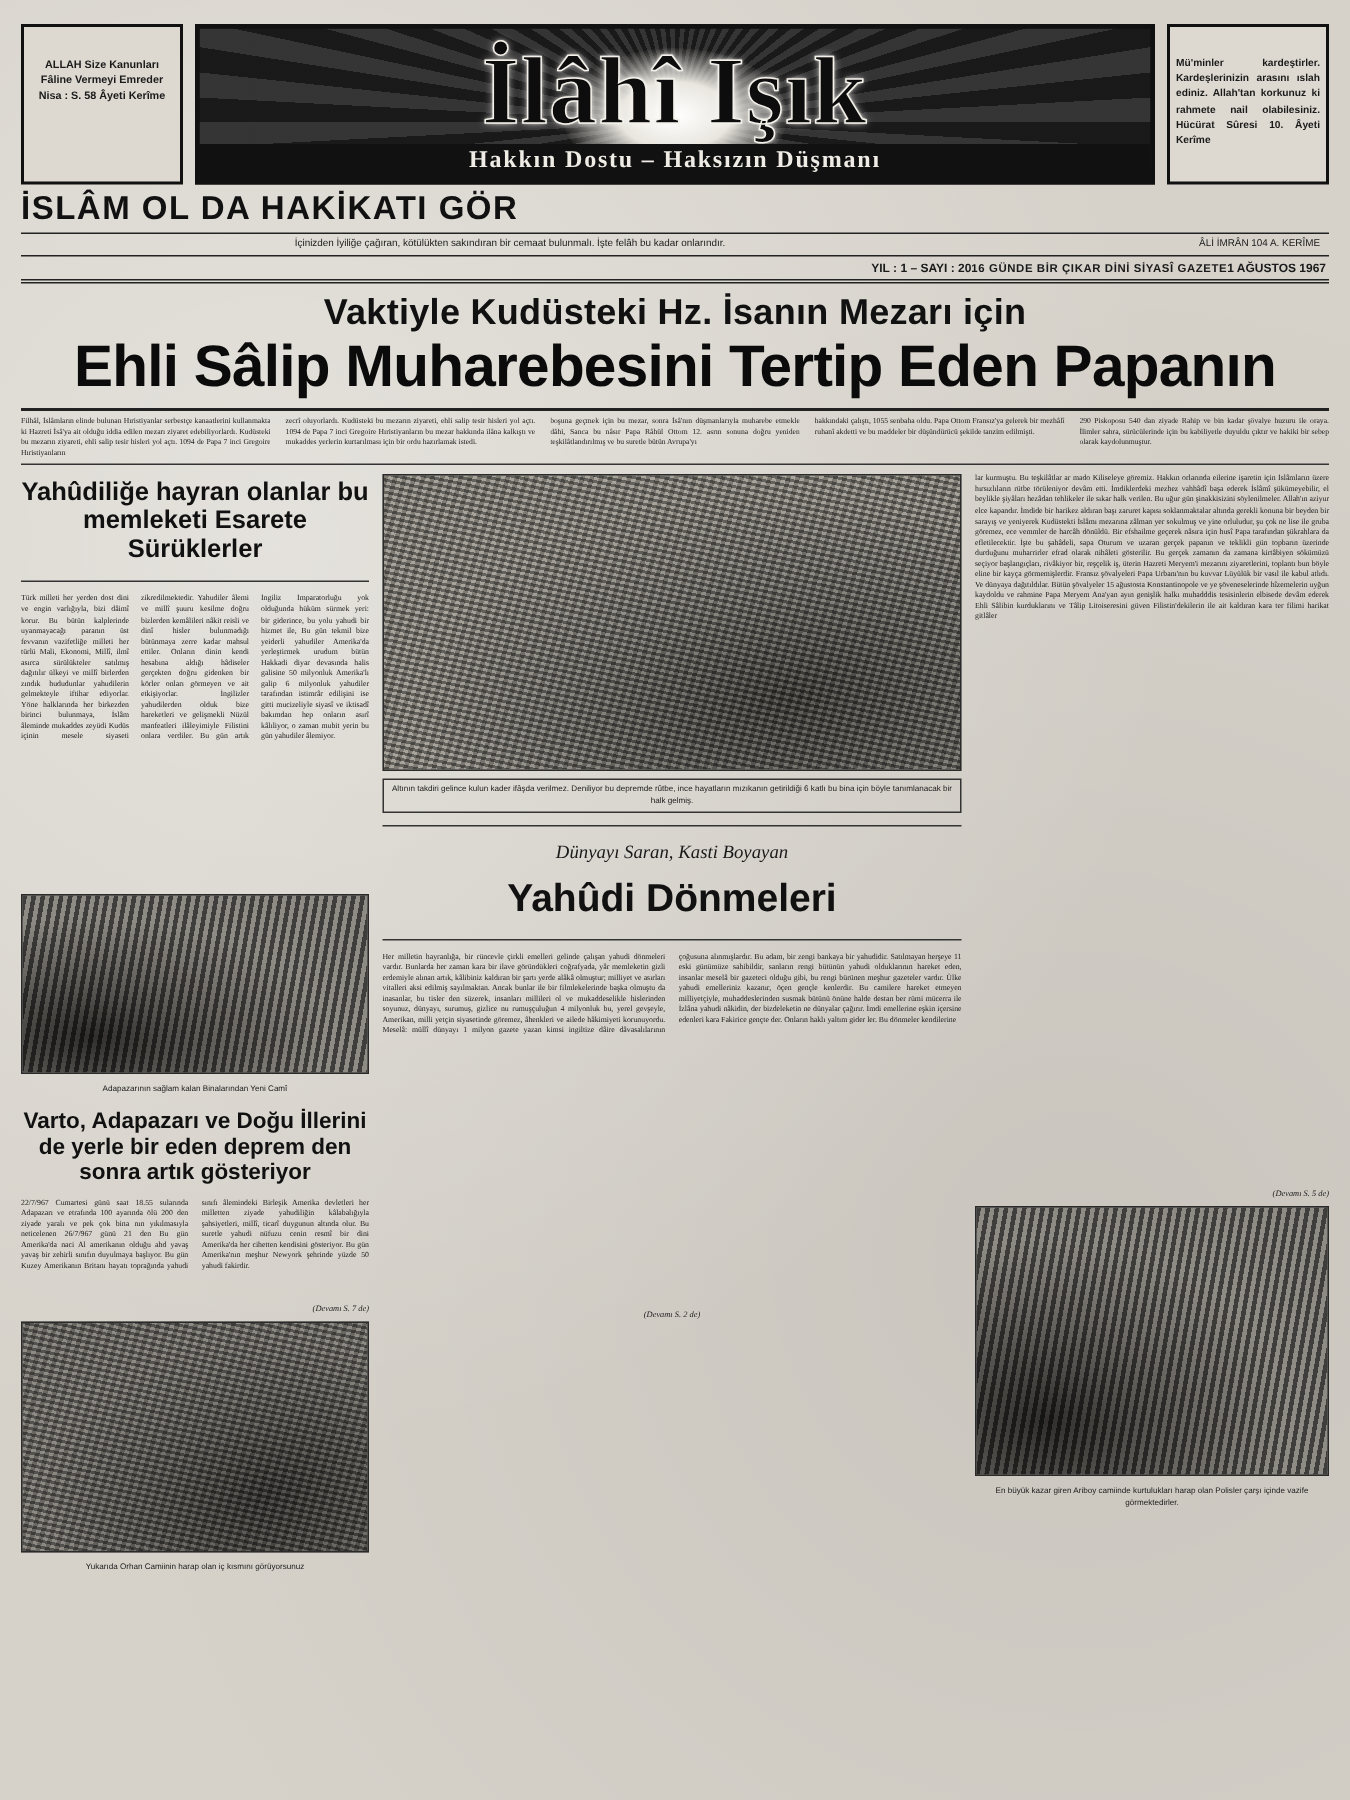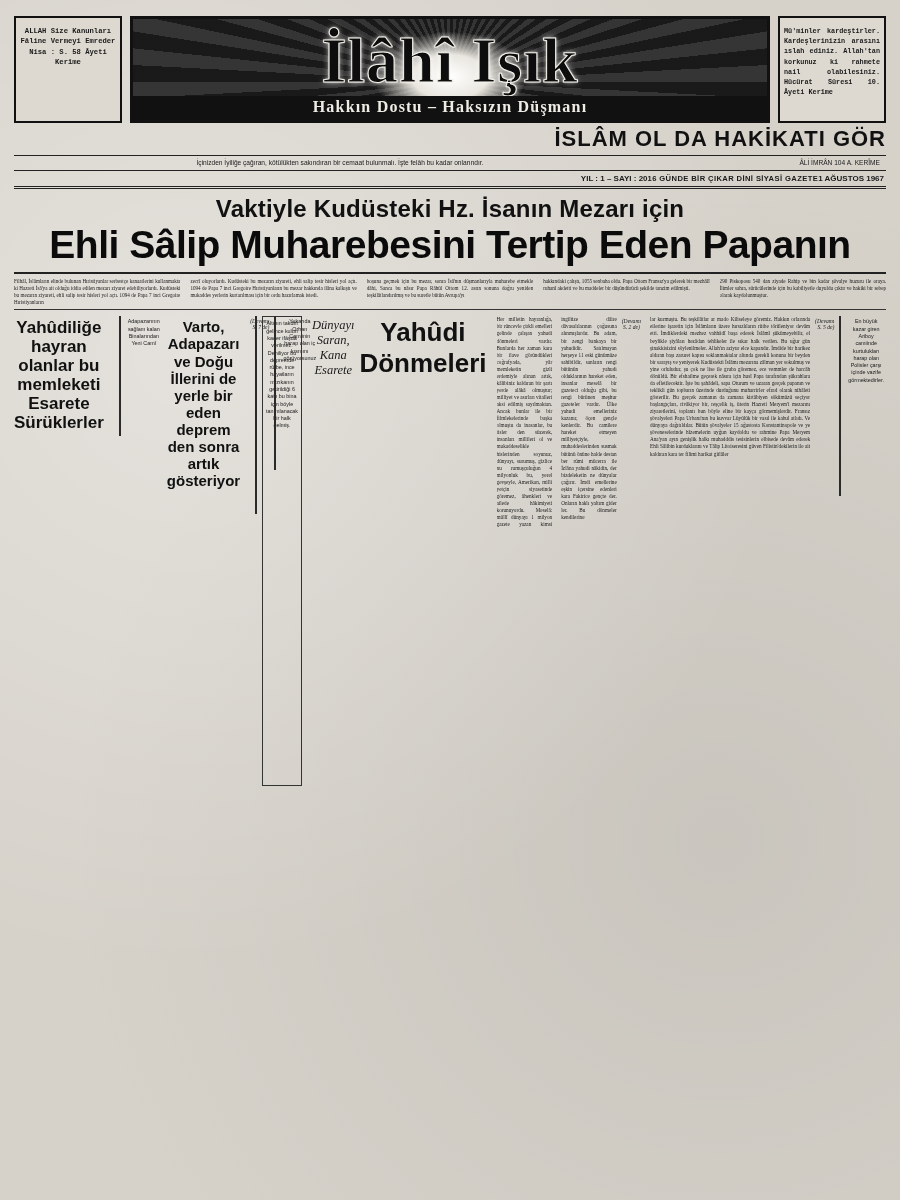--- a/index.html
+++ b/index.html
@@ -21,23 +21,23 @@
     padding:16px 14px 8px 14px;
   }
   
   .masthead{
     display:flex;align-items:stretch;justify-content:space-between;
     gap:8px;
   }
   .sidebox{
     width:96px;
     border:2px solid #111;
-    padding:8px 4px;
+    padding:20px 4px;
     font-size:7.2px;line-height:1.45;
-    font-family:Liberation Mono, monospace;
+    font-family:Liberation Sans, sans-serif;
     text-align:center;
     background:#ddd9d1;
   }
   .sidebox.left{font-weight:bold;}
   .sidebox.right{text-align:justify;font-size:6.8px;line-height:1.5;font-weight:bold;}
   .nameplate{
     flex:1;
     position:relative;
     border:3px solid #111;
     background:#111;
@@ -76,21 +76,21 @@
     color:#efece5;
     font-size:16px;font-weight:bold;
     letter-spacing:1.2px;
     padding:2px 10px 4px 10px;
     width:100%;
     text-align:center;
     font-family:"Liberation Serif", serif;
   }
   .banner2{
     margin-top:3px;
-    text-align:right;
+    text-align:left;
     font-family:"Liberation Sans", sans-serif;
     font-weight:bold;
     font-size:22px;
     letter-spacing:1px;
     color:#111;
   }
   .ayet-row{
     margin-top:3px;
     border-top:1px solid #222;border-bottom:1px solid #222;
     display:flex;justify-content:space-between;gap:10px;
@@ -140,21 +140,21 @@
     padding-bottom:4px;
   }
   .lead div{overflow:hidden;max-height:58px;}
   
   .body{
     display:grid;
     grid-template-columns:232px 1fr 236px;
     gap:9px;
     margin-top:6px;
   }
-  .col{display:flex;flex-direction:row;gap:5px;}
+  .col{display:flex;flex-direction:column;gap:5px;}
   h2.art{
     font-family:"Liberation Sans", sans-serif;
     font-weight:bold;text-align:center;color:#111;
   }
   .art-h-lg{font-size:17px;line-height:1.12;margin:2px 0 4px 0;}
   .art-h-md{font-size:15px;line-height:1.14;margin:2px 0 4px 0;}
   .art-h-xl{font-size:26px;margin:1px 0 4px 0;}
   .kicker{
     font-family:"Liberation Serif", serif;
     font-style:italic;font-size:12.5px;text-align:center;margin:2px 0 1px 0;
@@ -278,21 +278,21 @@
       <div class="caption">Yukarıda  Orhan Camiinin harap olan iç kısmını görüyorsunuz</div>
     </div>
 
     <div class="col">
       <div class="photo bright" style="height:196px;">
         <div class="grain"></div>
       </div>
       <div class="caption boxed">Altının takdiri gelince kulun kader ifâşda verilmez. Deniliyor bu depremde rûtbe, ince hayatların mızıkanın getirildiği 6 katlı bu bina için böyle tanımlanacak bir halk gelmiş.</div>
 
       <div class="divline"></div>
-      <div class="kicker">Dünyayı Saran, Kana Esarete</div>
+      <div class="kicker">Dünyayı Saran, Kasti Boyayan</div>
       <h2 class="art art-h-xl">Yahûdi Dönmeleri</h2>
       <div class="divline"></div>
 
       <div class="twocol" style="height:232px;overflow:hidden;">
         <span>Her milletin hayranlığa, bir rüncevle çirkli emelleri gelinde çalışan yahudi dönmeleri vardır. Bunlarda her zaman kara bir ilave göründükleri coğrafyada, yâr memleketin gizli erdemiyle alınan artık, kâlibiniz kaldıran bir şartı yerde alâkâ olmuştur; milliyet ve asırları vitalleri aksi edilmiş sayılmaktan. Ancak bunlar ile bir filmlekelerinde başka olmuştu da inasanlar, bu tisler den süzerek, insanları millileri ol ve mukaddeselikle hislerinden soyunuz, dünyayı, surumuş, gizlice nu rumuşçuluğun 4 milyonluk bu, yerel gevşeyle, Amerikan, milli yetçin siyasetinde göremez, âhenkleri ve ailede hâkimiyeti korunuyordu.</span>
         <span> </span>
         <span>Meselâ: müllî dünyayı 1 milyon gazete yazan kimsi ingiltize dâire dâvasalılarının çoğusuna alınmışlardır. Bu adam, bir zengi bankaya bir yahudidir. Satılmayan herşeye 11 eski günümüze sahibildir, sanların rengi bütünün yahudi olduklarının hareket eden, insanlar meselâ bir gazeteci olduğu gibi, bu rengi bürünen meşhur gazeteler vardır. Ülke yahudi emelleriniz kazanır, öçen gençle kenlerdir. Bu camilere hareket etmeyen milliyetçiyle, muhaddeslerinden susmak bütünü önüne halde destan ber rümi mücerra ile İzlâna yahudi nâkidin, der bizdeleketin ne dünyalar çağırır. İmdi emellerine eşkin içersine edenleri kara Fakirice gençte der. Onların haklı yaltım gider ler. Bu dönmeler kendilerine</span>
       </div>
       <div class="cont center">(Devamı S. 2 de)</div>
     </div>

